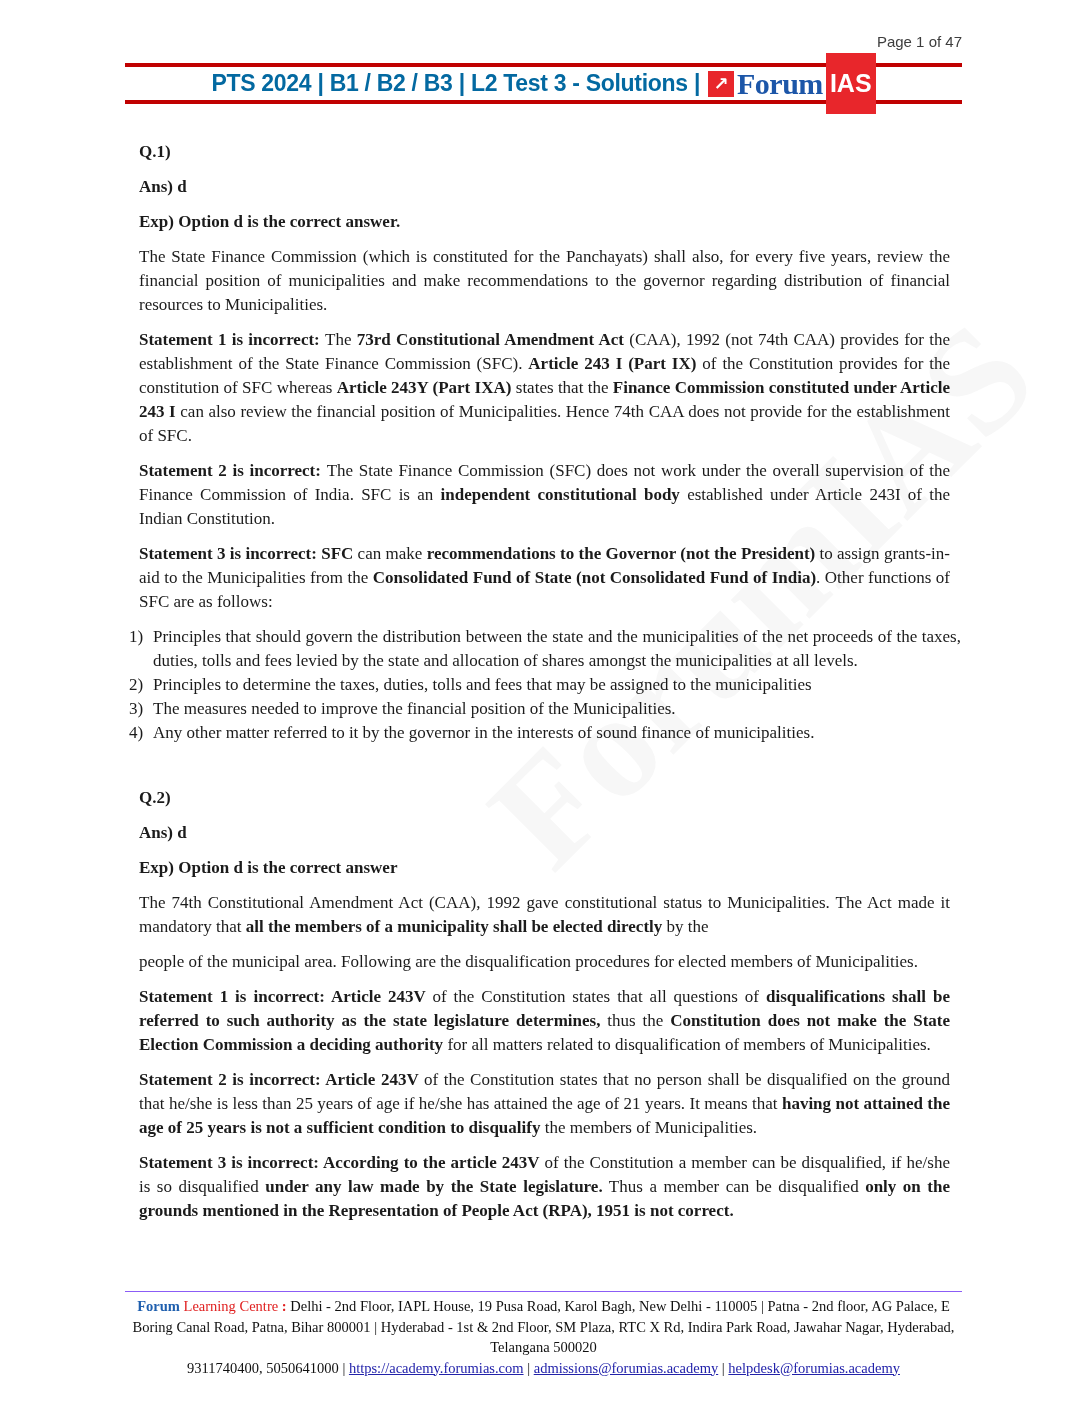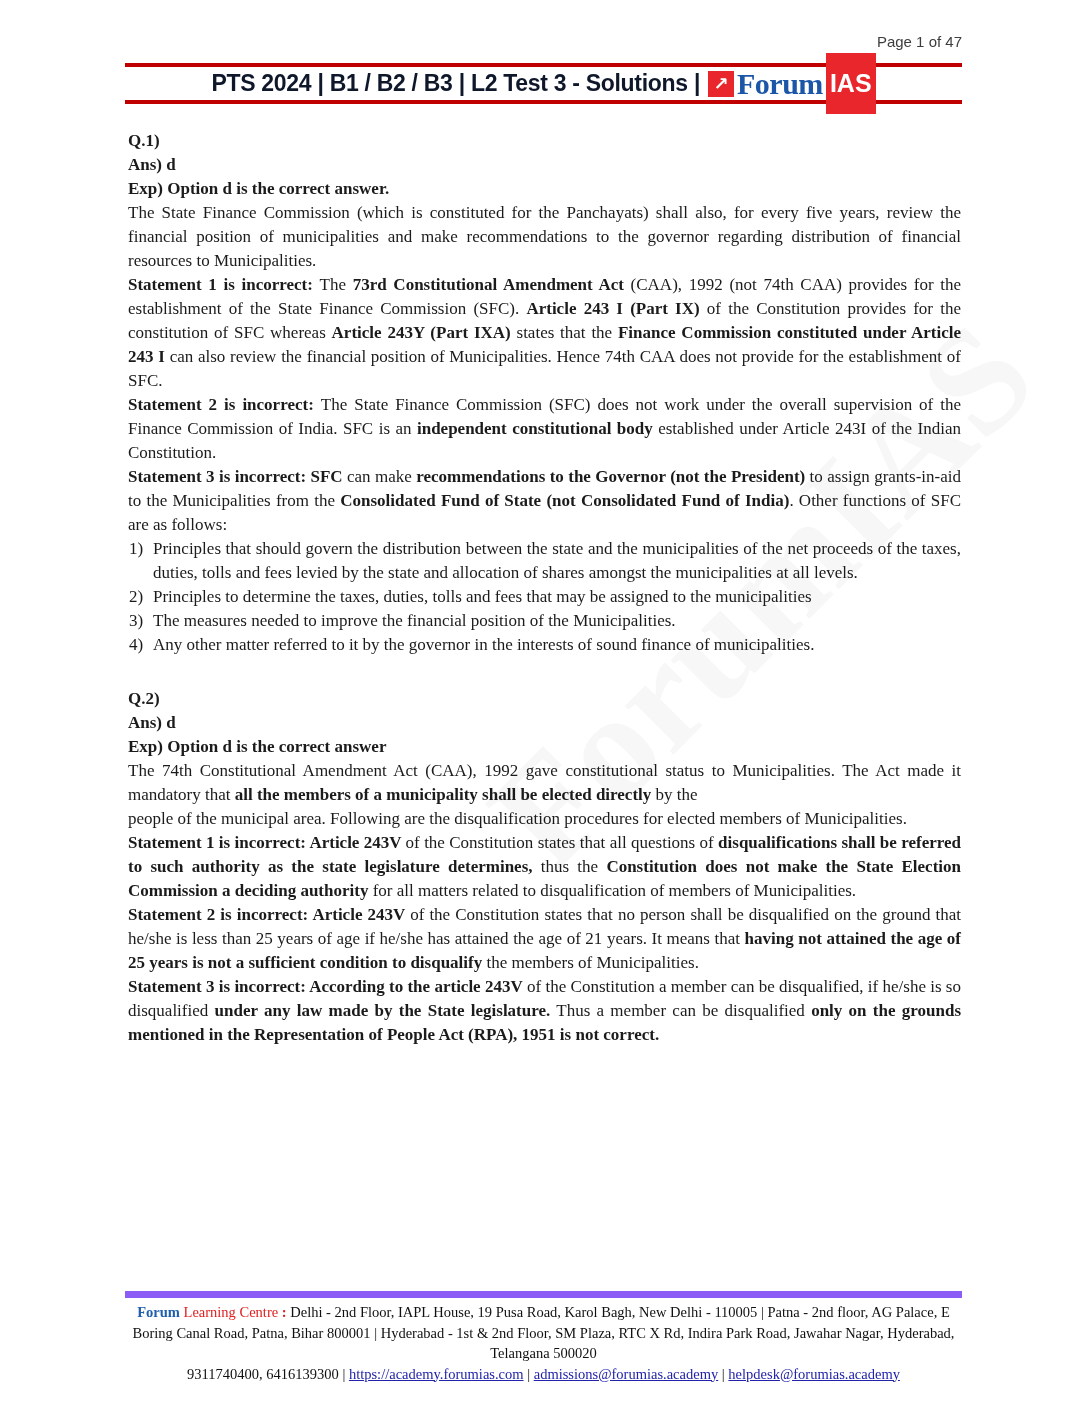--- a/index.html
+++ b/index.html
@@ -9,21 +9,21 @@
   }
   .page-num{
     position:absolute;top:33px;right:126px;
     font-family:"Liberation Sans",sans-serif;font-size:15px;color:#3d3d3d;
   }
   .header{position:absolute;top:63px;left:125px;width:837px;}
   .rule{height:4px;background:var(--rule-red,#C00000);}
   .header-row{display:flex;justify-content:center;align-items:center;height:33px;gap:8px;}
   .doc-title{
     font-family:"Liberation Sans",sans-serif;font-weight:bold;font-size:23px;
-    color:#0f172a;letter-spacing:-0.3px;white-space:nowrap;
+    color:#0369a1;letter-spacing:-0.3px;white-space:nowrap;
   }
   .logo{display:inline-flex;align-items:center;gap:3px;}
   .logo-arrow{
     width:26px;height:26px;background:var(--logo-red,#E8262B);color:#fff;
     display:inline-flex;align-items:center;justify-content:center;
     font-family:"DejaVu Sans",sans-serif;font-size:18px;font-weight:bold;
   }
   .logo-forum{
     font-family:"Liberation Serif",serif;font-weight:bold;font-size:30px;
     color:var(--logo-blue,#1C56A8);letter-spacing:-0.5px;line-height:28px;
@@ -35,28 +35,28 @@
   .watermark{
     position:absolute;top:520px;left:420px;width:660px;text-align:center;
     transform:rotate(-45deg);font-family:"Liberation Serif",serif;
     font-size:150px;font-weight:bold;color:rgba(70,70,70,0.045);
     pointer-events:none;user-select:none;white-space:nowrap;
   }
   .doc-body{
     position:absolute;top:129px;left:128px;width:833px;
     font-size:17px;line-height:24px;color:#1b1b1b;
   }
-  .para{margin:0;}
+  .para{margin:11px;}
   .just{text-align:justify;}
   .b{font-weight:bold;}
   .li{position:relative;padding-left:25px;text-align:justify;}
   .marker{position:absolute;left:1px;top:0;}
   .footer{
     position:absolute;top:1291px;left:125px;width:837px;
-    border-top:7px solid #8b5cf6;padding-top:4px;
+    border-top:1px solid #8b5cf6;padding-top:4px;
   }
   .footer-line{
     text-align:center;font-size:14.5px;line-height:20.5px;color:#101010;
   }
   .c-blue{color:var(--footer-blue,#1F5FAE);}
   .c-red{color:var(--footer-red,#E02020);}
   .flink{color:var(--link-blue,#2222AA);text-decoration:underline;cursor:pointer;margin-top:21px;}
 </style>
 </head>
 <body>
@@ -96,14 +96,14 @@
     <div class="para"><span class="b">Exp) Option d is the correct answer</span></div>
     <div class="para just"><span>The 74th Constitutional Amendment Act (CAA), 1992 gave constitutional status to Municipalities. The Act made it mandatory that </span><span class="b">all the members of a municipality shall be elected directly</span><span> by the</span></div>
     <div class="para just"><span>people of the municipal area. Following are the disqualification procedures for elected members of Municipalities.</span></div>
     <div class="para just"><span class="b">Statement 1 is incorrect: Article 243V </span><span>of the Constitution states that all questions of </span><span class="b">disqualifications shall be referred to such authority as the state legislature determines,</span><span> thus the </span><span class="b">Constitution does not make the State Election Commission a deciding authority</span><span> for all matters related to disqualification of members of Municipalities.</span></div>
     <div class="para just"><span class="b">Statement 2 is incorrect: Article 243V </span><span>of the Constitution states that no person shall be disqualified on the ground that he/she is less than 25 years of age if he/she has attained the age of 21 years. It means that </span><span class="b">having not attained the age of 25 years is not a sufficient condition to disqualify</span><span> the members of Municipalities.</span></div>
     <div class="para just"><span class="b">Statement 3 is incorrect: According to the article 243V</span><span> of the Constitution a member can be disqualified, if he/she is so disqualified </span><span class="b">under any law made by the State legislature.</span><span> Thus a member can be disqualified </span><span class="b">only on the grounds mentioned in the Representation of People Act (RPA), 1951 is not correct.</span></div>
   </div>
 
 <div class="footer">
   <div class="footer-line"><span class="b c-blue">Forum</span><span class="c-red"> Learning Centre</span><span class="b c-red"> : </span><span> Delhi - 2nd Floor, IAPL House, 19 Pusa Road, Karol Bagh, New Delhi - 110005   | Patna - 2nd floor, AG Palace, E Boring Canal Road, Patna, Bihar 800001   | Hyderabad - 1st &amp; 2nd Floor, SM Plaza, RTC X Rd, Indira Park Road, Jawahar Nagar, Hyderabad, Telangana 500020</span></div>
-  <div class="footer-line"><span>9311740400, 6416139300 </span><span>| </span><a href="#" class="flink">https://academy.forumias.com</a><span> | </span><a href="#" class="flink">admissions@forumias.academy</a><span> | </span><a href="#" class="flink">helpdesk@forumias.academy</a></div>
+  <div class="footer-line"><span>9311740400, 5050641000 </span><span>| </span><a href="#" class="flink">https://academy.forumias.com</a><span> | </span><a href="#" class="flink">admissions@forumias.academy</a><span> | </span><a href="#" class="flink">helpdesk@forumias.academy</a></div>
 </div>
 
 </body></html>

